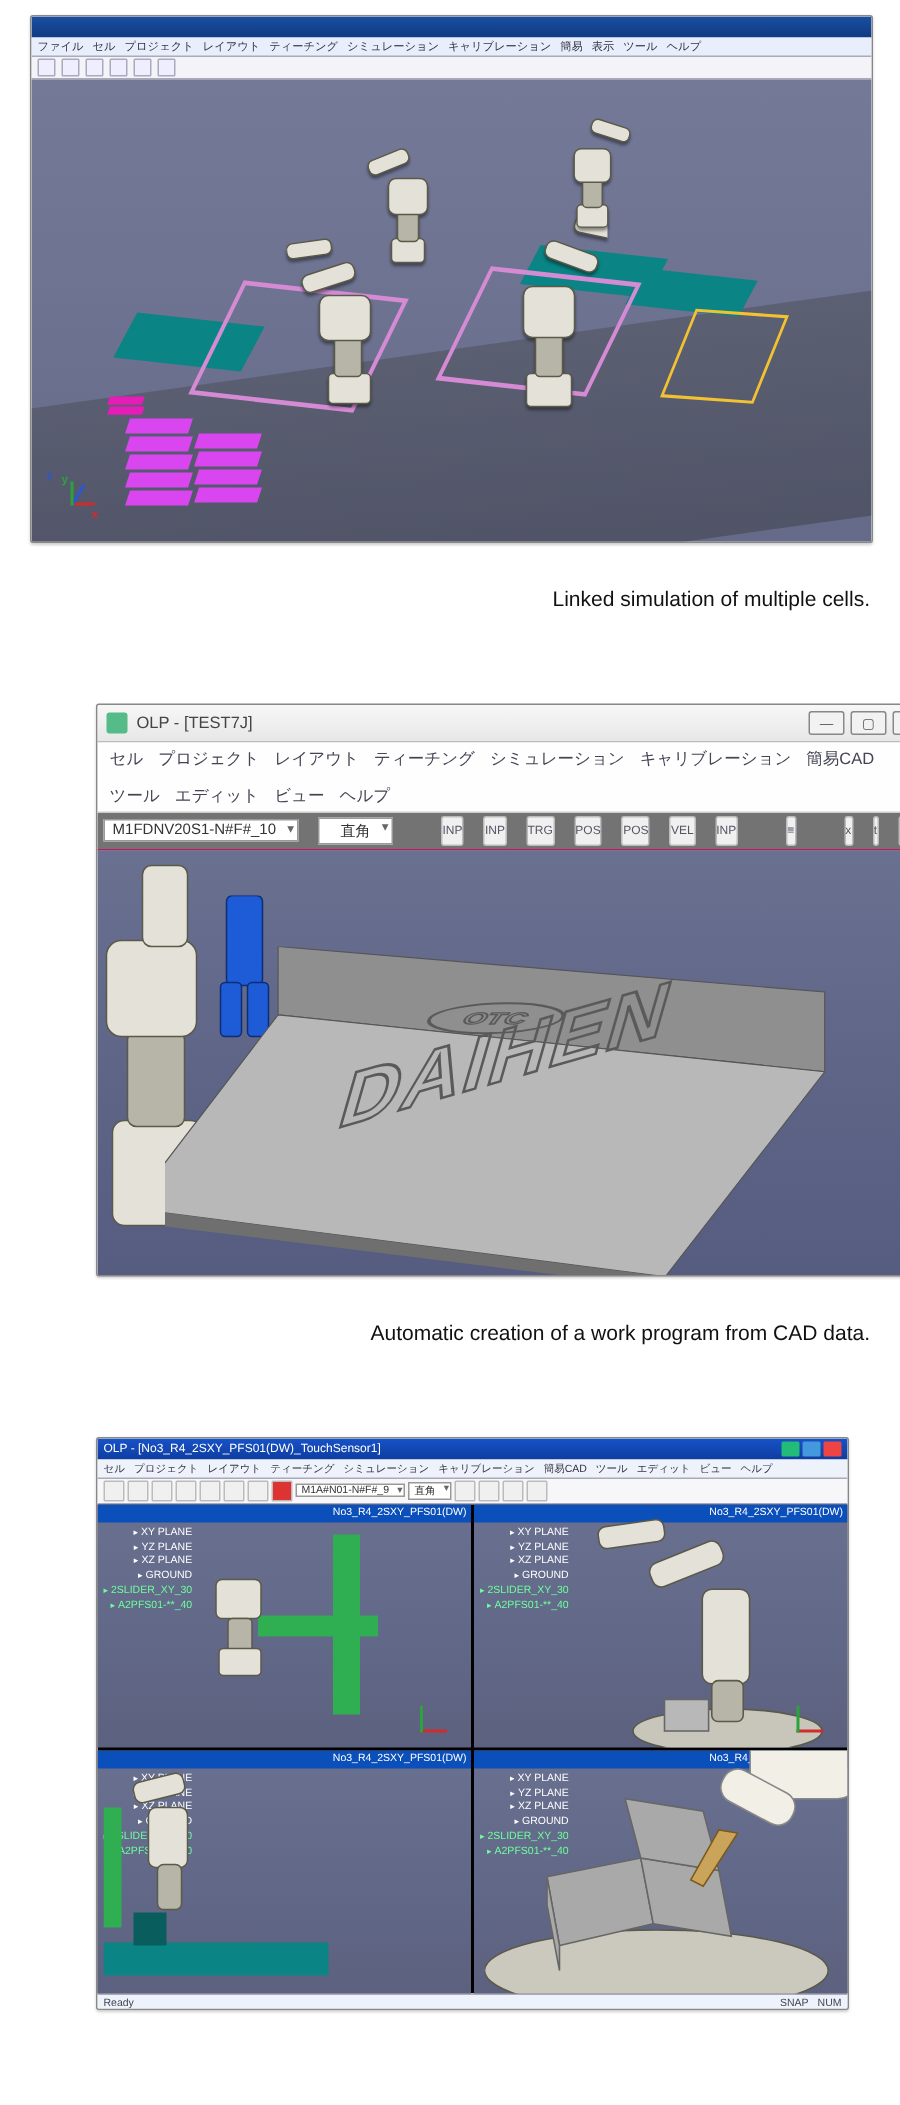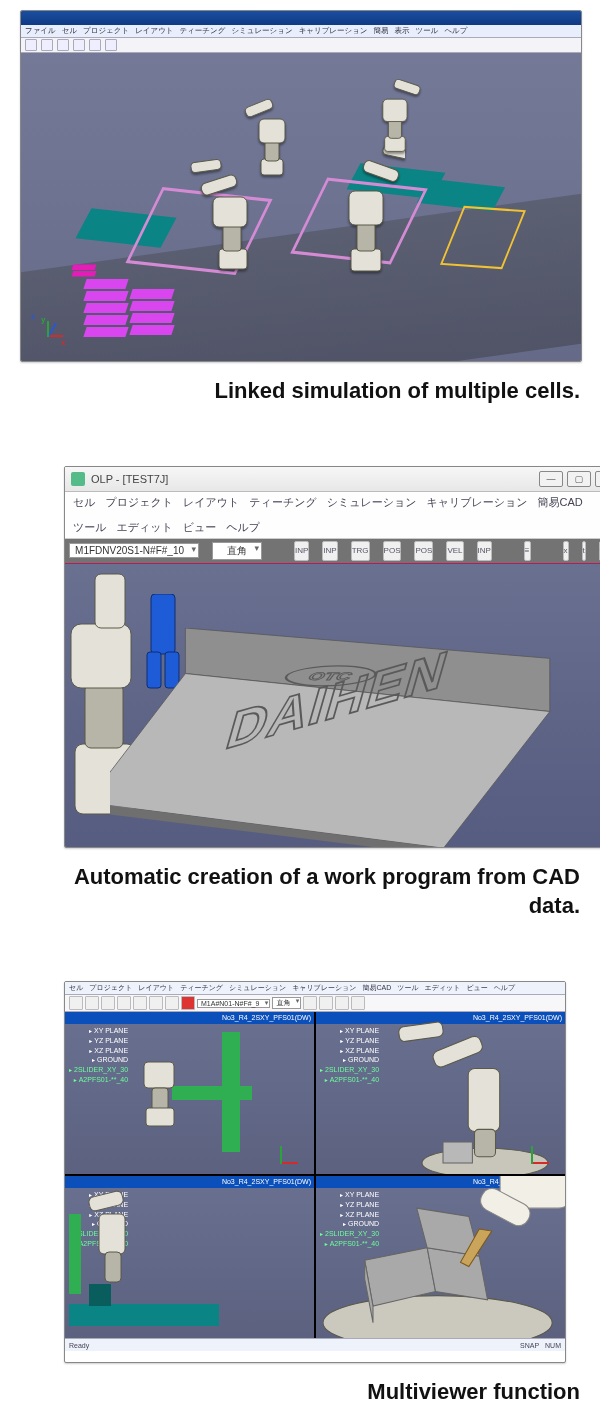--- a/index.html
+++ b/index.html
@@ -13,24 +13,24 @@
     width: 600px;
     box-sizing: border-box;
     padding: 0 20px 40px 20px;
   }
   .figure {
     margin-top: 10px;
     text-align: right;
   }
   .figure + .figure { margin-top: 60px; padding-left: 44px; }
   .caption {
-    font-size: 22px;
+    font-size: 14px;
     line-height: 1.35;
-    margin-top: 14px;
-    font-weight: 700;
+    margin-top: 28px;
+    font-weight: 400;
   }
 
   
   .app-frame {
     width: 560px;
     border: 1px solid #888;
     border-radius: 2px;
     overflow: hidden;
     box-shadow: 0 1px 2px rgba(0,0,0,0.2);
     background: #fff;
@@ -378,20 +378,28 @@
             </g>
           </svg>
         </div>
       </div>
     </div>
     <div class="caption">Automatic creation of a work program from CAD data.</div>
   </div>
 
   <div class="figure">
     <div class="app-frame s3">
+      <div class="titlebar">
+        <span>OLP - [No3_R4_2SXY_PFS01(DW)_TouchSensor1]</span>
+        <span class="ctls">
+          <span class="ctl min"></span>
+          <span class="ctl max"></span>
+          <span class="ctl"></span>
+        </span>
+      </div>
       <div class="menubar">
         <span>セル</span>
         <span>プロジェクト</span>
         <span>レイアウト</span>
         <span>ティーチング</span>
         <span>シミュレーション</span>
         <span>キャリブレーション</span>
         <span>簡易CAD</span>
         <span>ツール</span>
         <span>エディット</span>
@@ -510,16 +518,15 @@
       </div>
 
       <div class="statusbar">
         <span>Ready</span>
         <span class="grp">
           <span>SNAP</span>
           <span>NUM</span>
         </span>
       </div>
     </div>
-    <div class="caption">Multiviewer function</div>
   </div>
 
 </div>
 
 </body></html>

